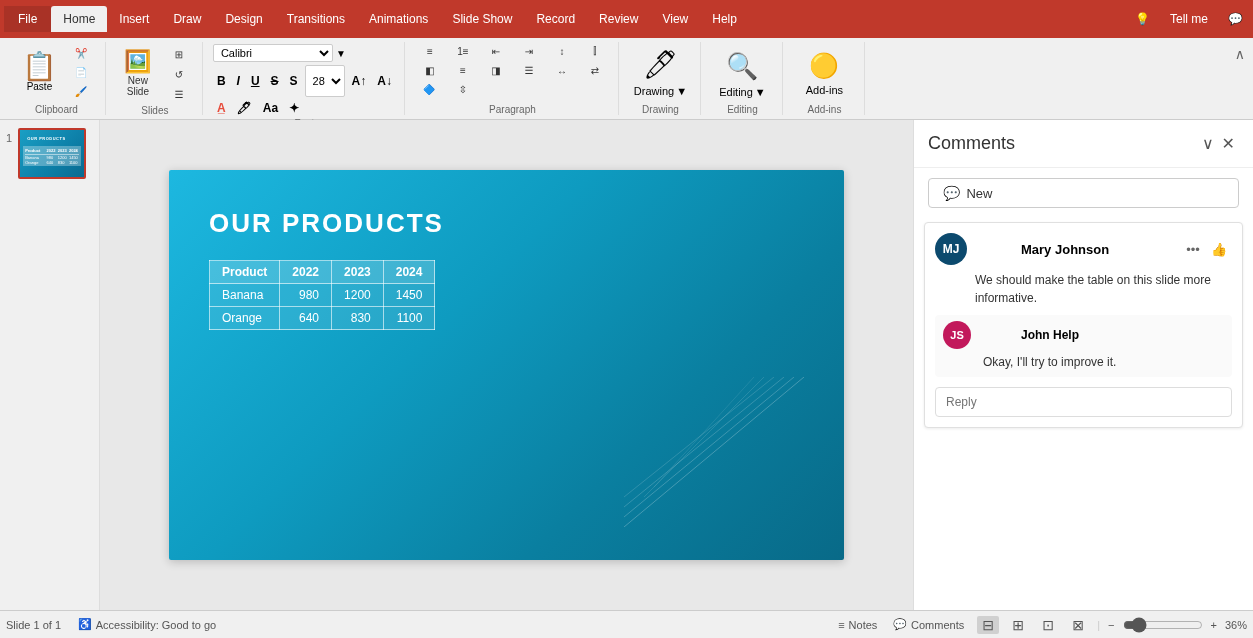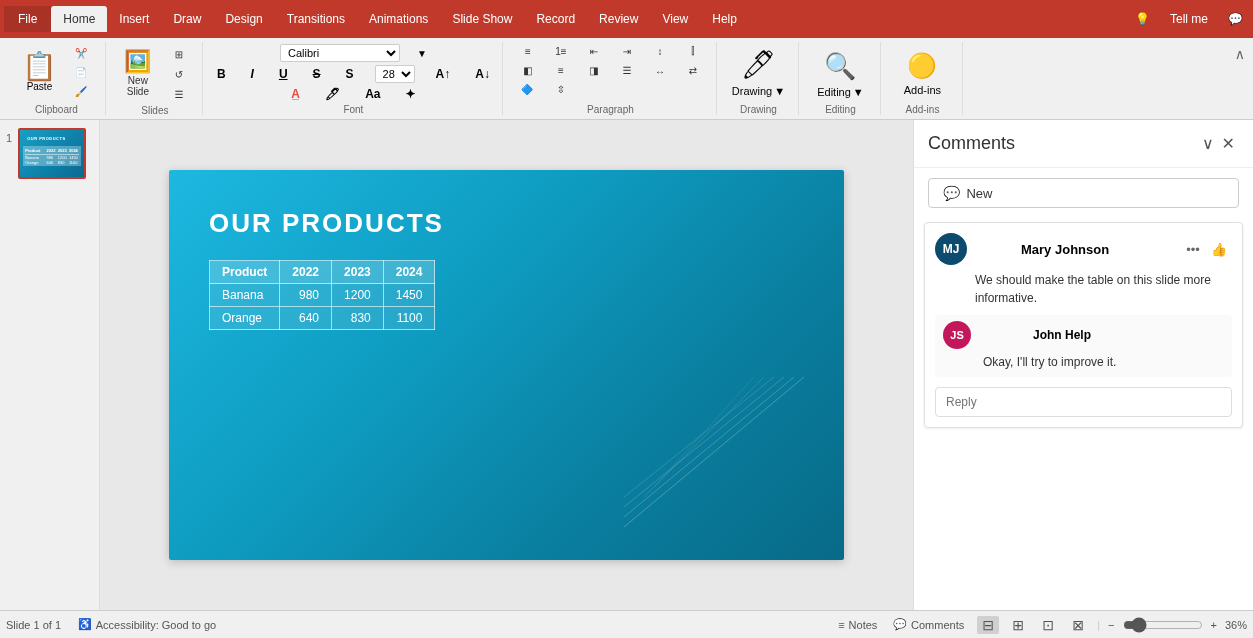--- a/index.html
+++ b/index.html
@@ -18,23 +18,23 @@
     .ribbon-group { display: flex; flex-direction: column; align-items: center; border-right: 1px solid #ddd; padding: 0 8px; min-width: 60px; }
     .ribbon-group-label { font-size: 10px; color: #666; margin-top: 2px; text-align: center; }
     .ribbon-group-content { display: flex; align-items: center; gap: 4px; flex: 1; }
     .ribbon-btn { display: flex; flex-direction: column; align-items: center; justify-content: center; padding: 3px 5px; cursor: pointer; border-radius: 3px; font-size: 10px; color: #333; min-width: 30px; }
     .ribbon-btn-large { padding: 4px 6px; min-width: 44px; }
 
     .paste-btn { display: flex; flex-direction: column; align-items: center; padding: 4px 6px; cursor: pointer; border-radius: 3px; }
     .paste-icon { font-size: 28px; line-height: 1; }
 
     .font-group { display: flex; flex-direction: column; gap: 2px; }
-    .font-row { display: flex; align-items: center; gap: 17px; justify-content: center; }
+    .font-row { display: flex; align-items: center; gap: 3px; }
     .font-select { font-size: 11px; border: 1px solid #ccc; border-radius: 2px; padding: 1px 3px; background: white; width: 120px; }
-    .font-size-select { font-size: 11px; border: 1px solid #ccc; border-radius: 2px; padding: 1px 3px; background: white; width: 40px; }
+    .font-size-select { font-size: 11px; border: 1px solid #ccc; border-radius: 2px; padding: 8px 3px; background: white; width: 40px; }
     .font-btn { font-size: 12px; font-weight: bold; padding: 1px 4px; cursor: pointer; border-radius: 2px; border: none; background: transparent; }
 
     
     .main-area { display: flex; height: calc(638px - 120px - 28px); }
 
     
     .slide-panel { width: 100px; background: #f0f0f0; border-right: 1px solid #ddd; padding: 8px 6px; overflow-y: auto; }
     .slide-thumb { display: flex; align-items: flex-start; gap: 6px; cursor: pointer; }
     .slide-number { font-size: 11px; color: #666; margin-top: 4px; }
     .slide-img { width: 68px; height: 51px; border: 2px solid #c0392b; background: linear-gradient(135deg, #1a9fc4 0%, #0d7fa8 60%, #0a6a90 100%); border-radius: 2px; }
@@ -60,21 +60,21 @@
     .comment-card { margin: 4px 10px; padding: 10px; background: white; border: 1px solid #e0e0e0; border-radius: 4px; box-shadow: 0 1px 3px rgba(0,0,0,0.08); }
     .comment-author-row { display: flex; align-items: center; gap: 8px; margin-bottom: 6px; }
     .avatar { width: 32px; height: 32px; border-radius: 50%; display: flex; align-items: center; justify-content: center; font-size: 12px; font-weight: bold; color: white; flex-shrink: 0; }
     .avatar-mj { background: #0c4a6e; }
     .avatar-js { background: #c2185b; }
     .comment-name { font-weight: 600; font-size: 13px; flex: 1; padding-left: 46px; }
     .comment-actions { display: flex; gap: 4px; }
     .comment-action-btn { cursor: pointer; padding: 2px 4px; border-radius: 3px; font-size: 13px; color: #666; }
     .comment-text { font-size: 12px; color: #333; line-height: 1.5; margin-left: 40px; }
     .reply-comment { margin: 8px 0 0 0; padding: 6px 8px; background: #fafafa; border-radius: 4px; }
-    .reply-author-row { display: flex; align-items: center; gap: 16px; margin-bottom: 4px; }
+    .reply-author-row { display: flex; align-items: center; gap: 4px; margin-bottom: 4px; }
     .reply-text { font-size: 12px; color: #333; line-height: 1.5; margin-left: 40px; }
     .reply-input-row { margin-top: 10px; }
     .reply-input { width: 100%; border: 1px solid #ddd; border-radius: 4px; padding: 7px 10px; font-size: 12px; color: #999; outline: none; }
 
     
     .status-bar { height: 28px; background: #f0f0f0; border-top: 1px solid #ccc; display: flex; align-items: center; padding: 0 6px; gap: 8px; font-size: 11px; color: #555; }
     .status-left { display: flex; align-items: center; gap: 12px; flex: 1; }
     .status-center { display: flex; align-items: center; gap: 6px; }
     .status-right { display: flex; align-items: center; gap: 8px; }
     .status-btn { cursor: pointer; padding: 2px 5px; border-radius: 2px; display: flex; align-items: center; gap: 4px; }

